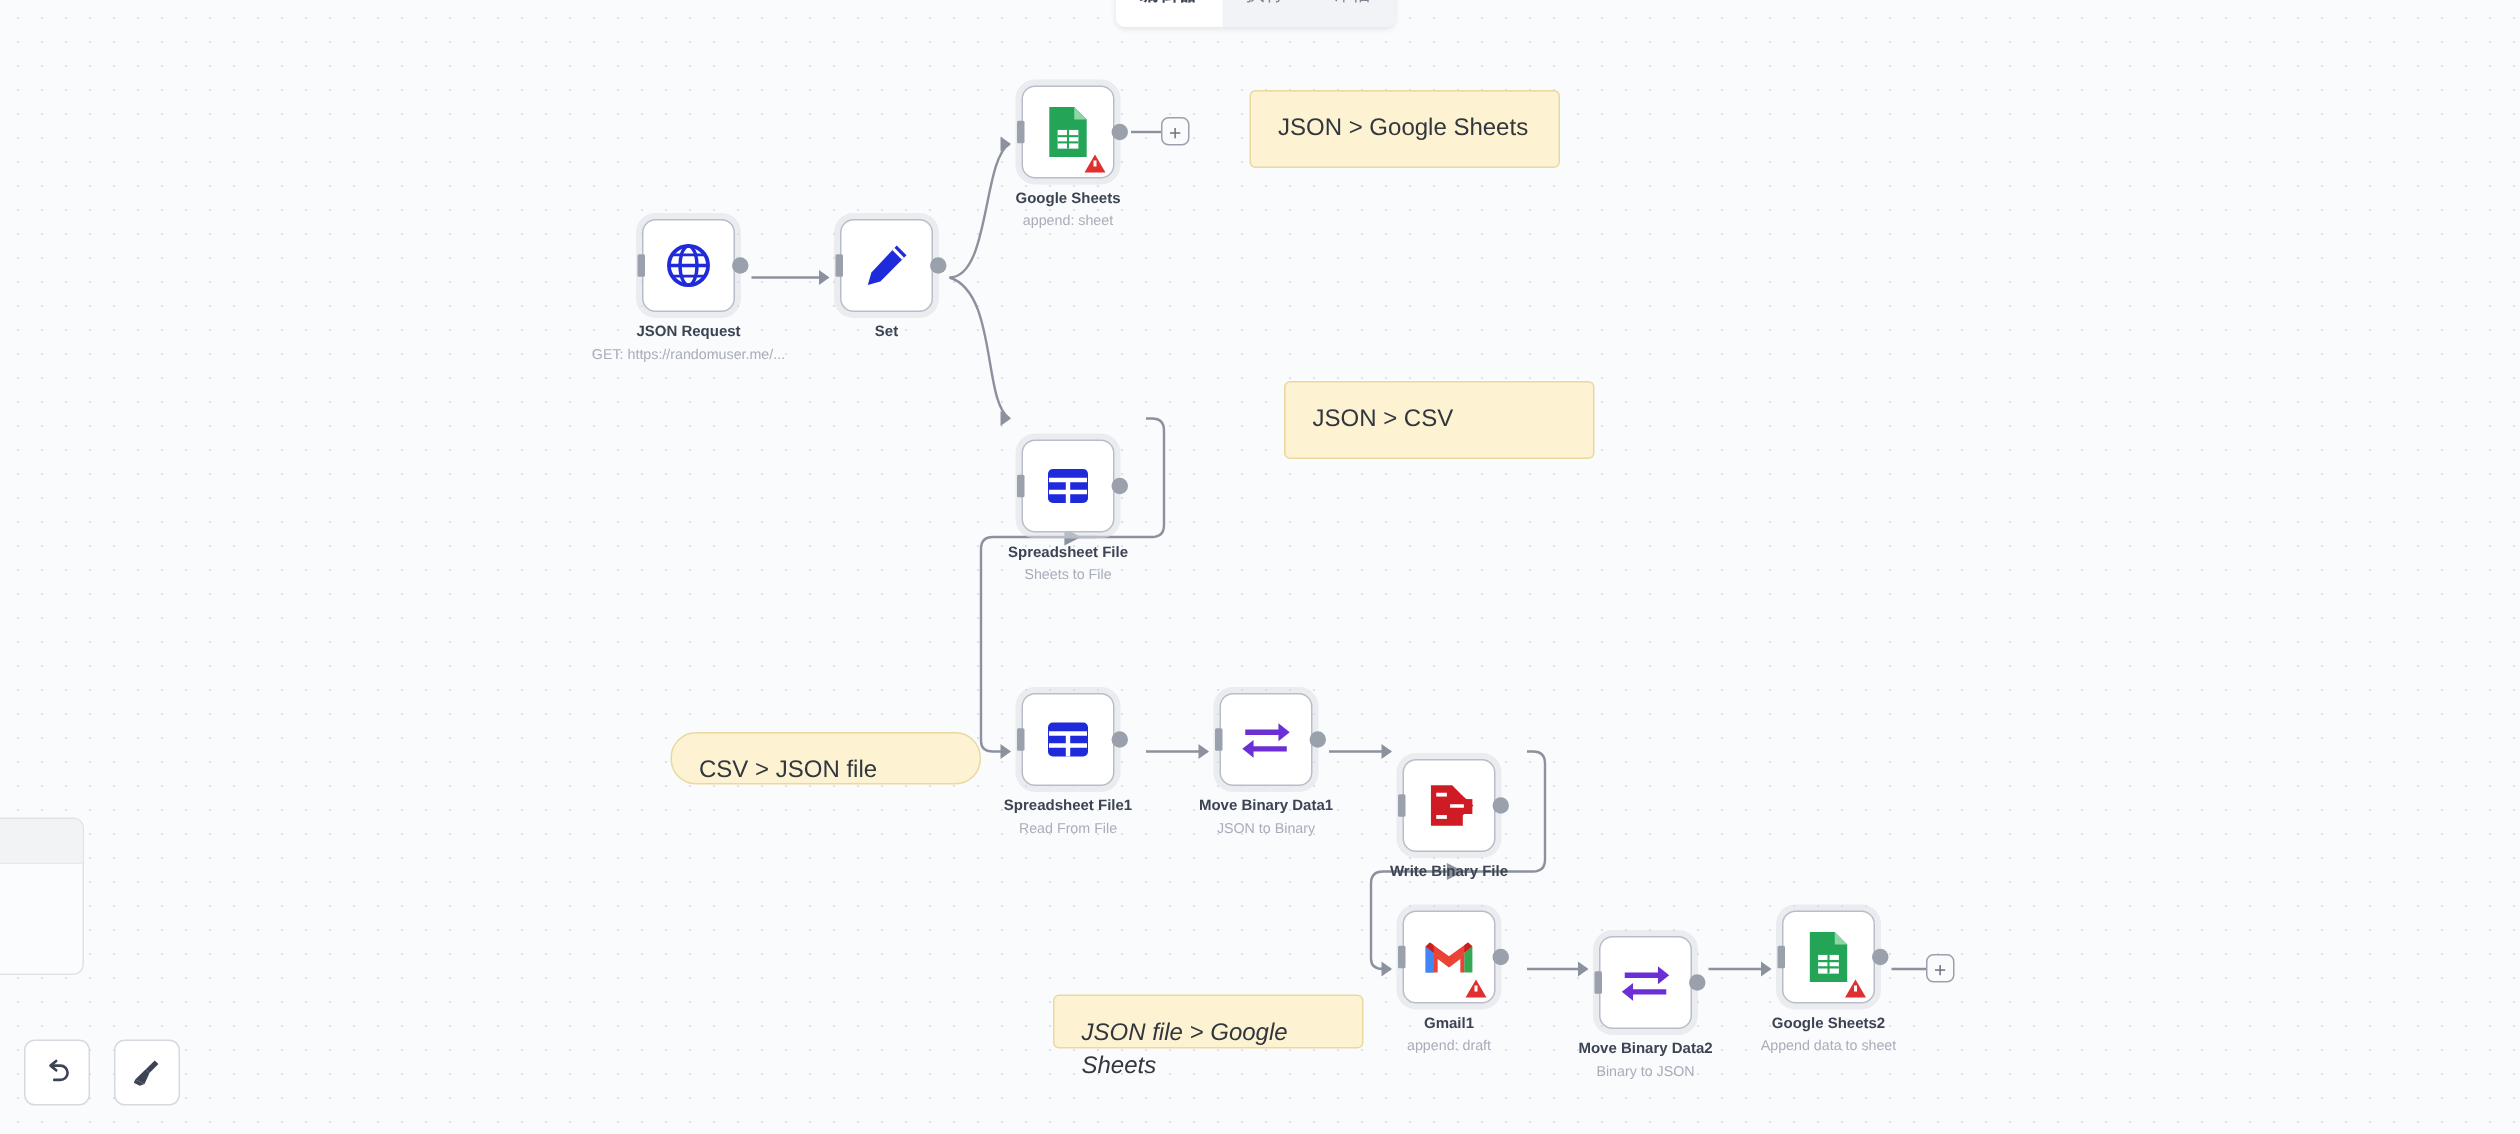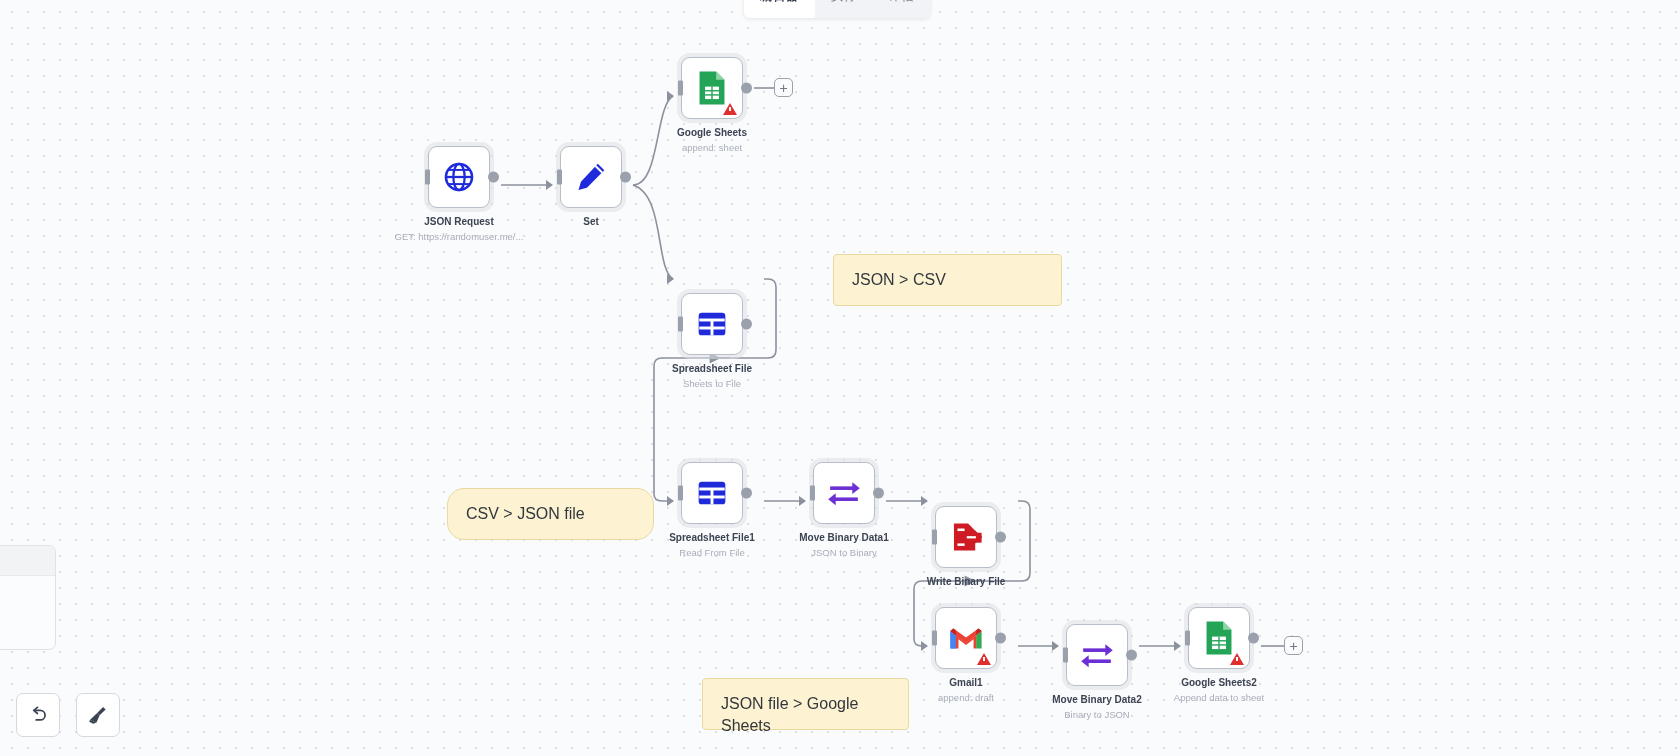--- a/index.html
+++ b/index.html
@@ -222,27 +222,30 @@
       <path d="M 667,274 L 667,284 L 674,279 Z"></path>
       <path d="M 667,496 L 667,506 L 674,501 Z"></path>
       <path d="M 799,496 L 799,506 L 806,501 Z"></path>
       <path d="M 921,496 L 921,506 L 928,501 Z"></path>
       <path d="M 921,641 L 921,651 L 928,646 Z"></path>
       <path d="M 1052,641 L 1052,651 L 1059,646 Z"></path>
       <path d="M 1174,641 L 1174,651 L 1181,646 Z"></path>
     </g>
   </svg>
 
-  <div class="sticky" style="left:833px; top:254px; width:229px; height:52px;">
+  <div class="sticky" style="left:833px; top:60px; width:207px; height:52px;">
+    <span>JSON &gt; Google Sheets</span>
+  </div>
+  <div class="sticky" style="left:856px; top:254px; width:207px; height:52px;">
     <span>JSON &gt; CSV</span>
   </div>
-  <div class="sticky" style="left:447px; top:488px; width:207px; height:52px;border-radius:17px;">
+  <div class="sticky" style="left:447px; top:488px; width:207px; height:35px;border-radius:17px;">
     <span>CSV &gt; JSON file</span>
   </div>
-  <div class="sticky" style="left:702px; top:678px; width:207px; height:52px;">
+  <div class="sticky" style="left:702px; top:663px; width:207px; height:36px;font-style:italic;">
     <span>JSON file &gt; Google Sheets</span>
   </div>
 
   <div class="node" style="left:428px; top:146px;">
     <div class="node-box">
       <span class="port port-in"></span>
       <svg width="34" height="34" viewBox="0 0 24 24">
         <circle cx="12" cy="12" r="9.2" fill="none" stroke="#1f2bdb" stroke-width="1.8"></circle>
         <ellipse cx="12" cy="12" rx="4" ry="9.2" fill="none" stroke="#1f2bdb" stroke-width="1.6"></ellipse>
         <line x1="2.8" y1="12" x2="21.2" y2="12" stroke="#1f2bdb" stroke-width="1.6"></line>

